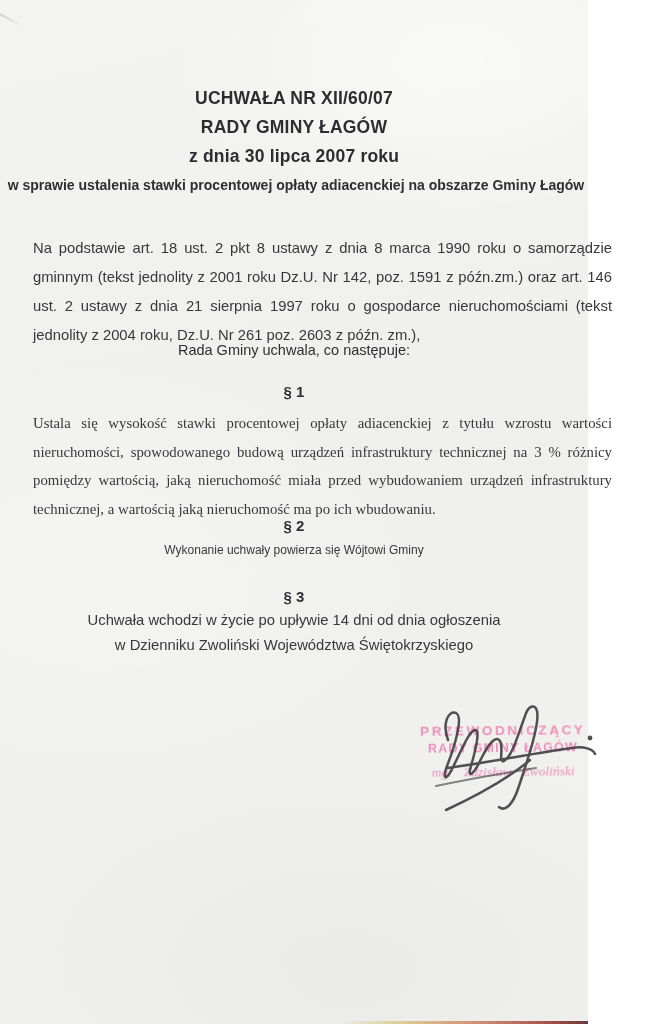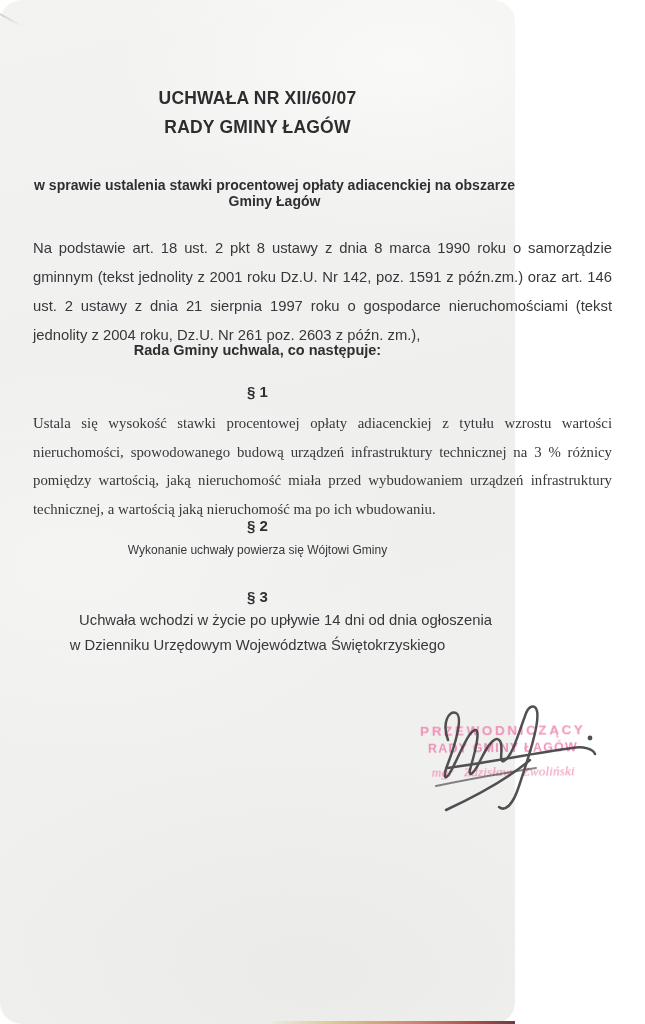--- a/index.html
+++ b/index.html
@@ -3,54 +3,53 @@
 <meta charset="utf-8">
 <style>
   html, body { margin: 0; padding: 0; }
   body {
     width: 645px; height: 1024px;
     font-family: "Liberation Sans", sans-serif;
     overflow: hidden;
   }
   .paper {
     position: relative;
-    width: 515px; height: 1024px;
+    width: 588px; height: 1024px;
     color: #333336;
     background:
       radial-gradient(ellipse 420px 260px at 78% 6%, rgba(255,255,255,0.55), rgba(255,255,255,0) 70%),
       radial-gradient(ellipse 500px 300px at 15% 55%, rgba(255,255,255,0.35), rgba(255,255,255,0) 70%),
       radial-gradient(ellipse 600px 320px at 60% 95%, rgba(190,190,188,0.12), rgba(255,255,255,0) 70%),
       linear-gradient(168deg, #f3f3f1 0%, #efefed 45%, #f1f1ef 100%);
-    border-radius: 22px;
   }
   
   .crease {
     position: absolute; left: -6px; top: 18px; width: 30px; height: 2px;
     background: linear-gradient(to right, rgba(120,120,120,0.35), rgba(120,120,120,0));
     transform: rotate(28deg);
   }
   .title-block {
     position: absolute; top: 84px; left: 0; width: 100%;
     text-align: center; font-weight: bold;
     font-size: 17.5px; line-height: 29px; letter-spacing: 0.2px;
     color: #2d2d30;
   }
   .subject {
-    position: absolute; top: 177px; left: 17px; width: 100%;
+    position: absolute; top: 177px; left: 2px; width: 100%;
     text-align: center; font-weight: bold;
     font-size: 14px; color: #2f2f33;
   }
   .preamble {
     position: absolute; top: 234px; left: 33px; width: 579px;
     text-align: justify; font-size: 14.8px; line-height: 29px;
     color: #38383c;
   }
   .intro {
     position: absolute; top: 342px; left: 0; width: 100%;
-    text-align: center; font-weight: bold; font-size: 14.5px;
+    text-align: center; font-weight: normal; font-size: 14.5px;
     color: #2f2f33;
   }
   .sec-head {
     position: absolute; left: 0; width: 100%;
     text-align: center; font-weight: bold; font-size: 15px;
     color: #2f2f33;
   }
   .sec1-head { top: 383px; }
   .sec1-text {
     position: absolute; top: 409px; left: 33px; width: 579px;
@@ -59,21 +58,21 @@
     font-family: Liberation Serif, serif;
   }
   .sec2-head { top: 517px; }
   .sec2-text {
     position: absolute; top: 543px; left: 0; width: 100%;
     text-align: center; font-size: 12px; color: #38383c;
   }
   .sec3-head { top: 588px; }
   .sec3-text1 {
     position: absolute; top: 612px; left: 0; width: 100%;
-    text-align: center; font-size: 14.8px; color: #38383c; padding-left: 28px;
+    text-align: center; font-size: 14.8px; color: #38383c;
   }
   .sec3-text2 {
     position: absolute; top: 637px; left: 0; width: 100%;
     text-align: center; font-size: 14.8px; color: #38383c;
   }
   .stamp {
     position: absolute; top: 723px; left: 406px; width: 194px;
     text-align: center;
     color: #ee7bab;
     opacity: 0.82;
@@ -107,37 +106,38 @@
 </head>
 <body>
 
 <div class="paper">
 
   <div class="crease"></div>
 
   <div class="title-block">
     <div>UCHWAŁA NR XII/60/07</div>
     <div>RADY GMINY ŁAGÓW</div>
+    <div>z dnia 30 lipca 2007 roku</div>
   </div>
 
   <div class="subject">w sprawie ustalenia stawki procentowej opłaty adiacenckiej na obszarze Gminy Łagów</div>
 
   <div class="preamble">Na podstawie art. 18 ust. 2 pkt 8 ustawy z dnia 8 marca 1990 roku o samorządzie gminnym (tekst jednolity z 2001 roku Dz.U. Nr 142, poz. 1591 z późn.zm.) oraz art. 146 ust. 2 ustawy z dnia 21 sierpnia 1997 roku o gospodarce nieruchomościami (tekst jednolity z 2004 roku, Dz.U. Nr 261 poz. 2603 z późn. zm.),</div>
 
   <div class="intro">Rada Gminy uchwala, co następuje:</div>
 
   <div class="sec-head sec1-head">§ 1</div>
   <div class="sec1-text">Ustala się wysokość stawki procentowej opłaty adiacenckiej z tytułu wzrostu wartości nieruchomości, spowodowanego budową urządzeń infrastruktury technicznej na 3 % różnicy pomiędzy wartością, jaką nieruchomość miała przed wybudowaniem urządzeń infrastruktury technicznej, a wartością jaką nieruchomość ma po ich wbudowaniu.</div>
 
   <div class="sec-head sec2-head">§ 2</div>
   <div class="sec2-text">Wykonanie uchwały powierza się Wójtowi Gminy</div>
 
   <div class="sec-head sec3-head">§ 3</div>
   <div class="sec3-text1">Uchwała wchodzi w życie po upływie 14 dni od dnia ogłoszenia</div>
-  <div class="sec3-text2">w Dzienniku Urzędowym Województwa Świętokrzyskiego</div>
+  <div class="sec3-text2">w Dzienniku Zwoliński Województwa Świętokrzyskiego</div>
 
   <div class="stamp">
     <div class="stamp-l1">PRZEWODNICZĄCY</div>
     <div class="stamp-l2">RADY GMINY ŁAGÓW</div>
     <div class="stamp-l3">mgr Zdzisław Zwoliński</div>
   </div>
 
   <svg class="signature-svg" viewBox="0 0 192 122">
     <g fill="none" stroke="#3a3a3e" stroke-width="2.5" stroke-linecap="round" opacity="0.88">
       <path d="M34,40 C28,24 34,10 42,13 C50,17 40,48 33,66 C29,77 31,82 37,71 C47,52 54,32 61,30 C67,29 61,52 57,66 C53,79 59,76 67,59 C75,43 82,35 86,41 C90,47 84,63 90,61 C98,57 105,32 111,16 C114,6 121,3 123,11 C126,24 113,62 105,86 C99,105 91,112 85,107"></path>

